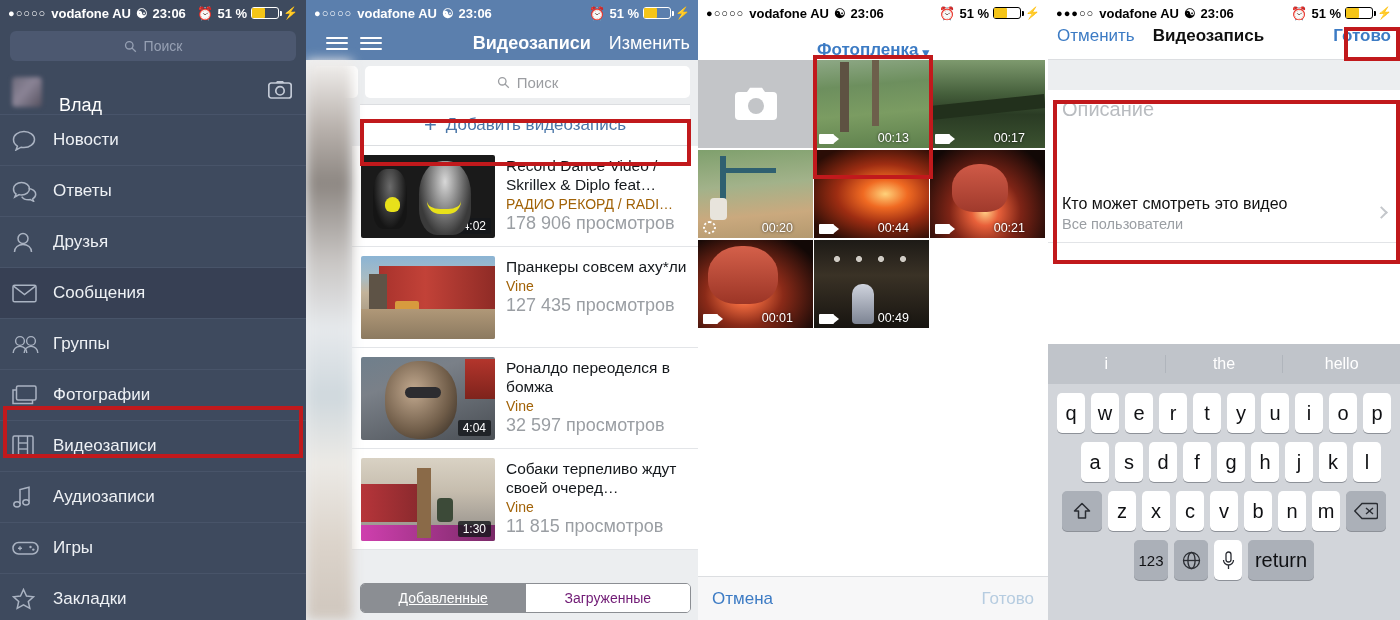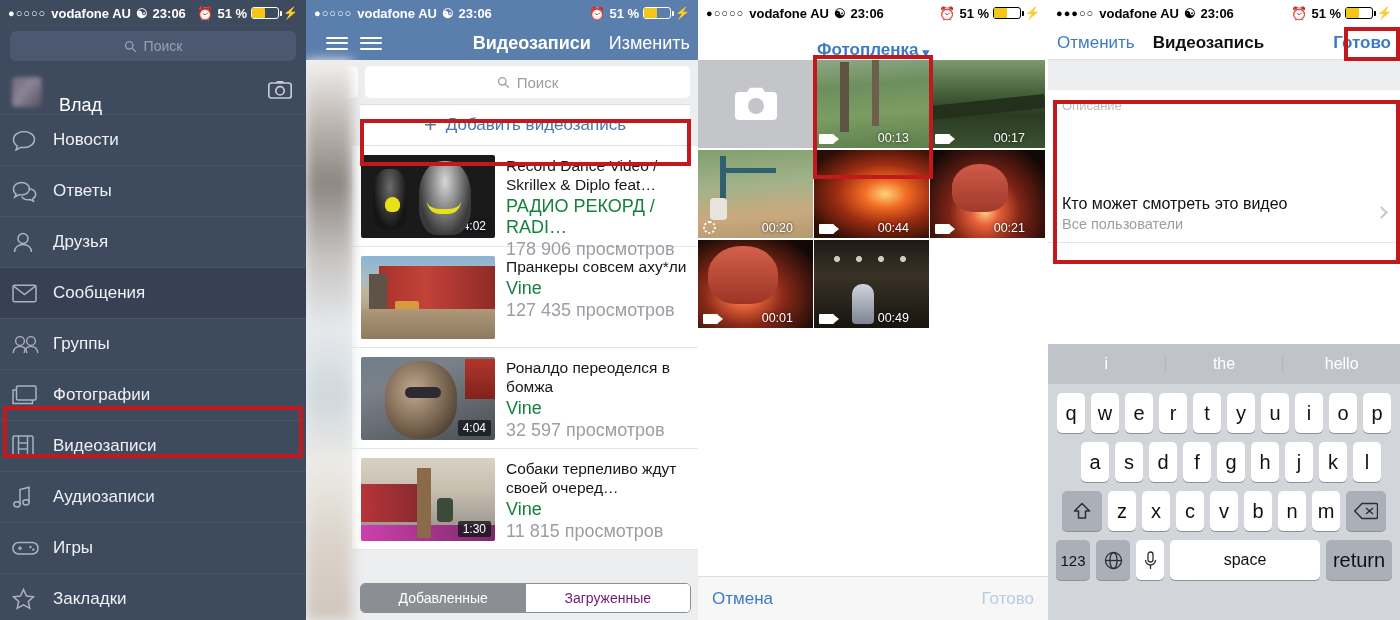--- a/index.html
+++ b/index.html
@@ -125,31 +125,31 @@
   .p2-dur {
     position: absolute; right: 4px; bottom: 4px;
     background: rgba(20,22,26,.8); color: #fff;
     font-size: 12px; padding: 1px 5px; border-radius: 2px;
   }
   .p2-meta { min-width: 0; padding-top: 1px; }
   .p2-vtitle {
     font-size: 15.5px; color: #14181c; line-height: 19px;
     max-height: 38px; overflow: hidden;
   }
-  .p2-author { font-size: 18px; color: #15803d; margin-top: 2px; }
+  .p2-author { font-size: 14px; color: #a16207; margin-top: 2px; }
   .p2-views { font-size: 18px; color: #9a9ea3; margin-top: 1px; }
   .p2-tabs {
     position: absolute; left: 54px; bottom: 7px; width: 331px; height: 30px;
     display: flex; border: 1px solid #8b8e93; border-radius: 5px; overflow: hidden;
   }
   .p2-tab {
     flex: 1; display: flex; align-items: center; justify-content: center;
     font-size: 14px; color: #701a75; background: #fff;
   }
-  .p2-tab.sel { background: #8b8e93; color: #fff; }
+  .p2-tab.sel { background: #8b8e93; color: #fff; text-decoration: underline; }
 
   
   .th1 { background:#1a1a1a; }
   .th1::before{content:"";position:absolute;left:12px;top:14px;width:34px;height:60px;
     background:radial-gradient(ellipse at 50% 30%,#6b6b6b,#151515 70%);border-radius:40% 40% 30% 30%;}
   .th1::after{content:"";position:absolute;left:58px;top:6px;width:52px;height:74px;
     background:radial-gradient(ellipse at 50% 28%,#d8d8d8,#3a3a3a 72%);border-radius:45% 45% 35% 35%;}
   .th1 b{position:absolute;left:66px;top:46px;width:34px;height:13px;
     border-bottom:5px solid #e8e11a;border-radius:0 0 22px 22px;z-index:2;}
   .th1 i{position:absolute;left:24px;top:42px;width:15px;height:15px;
@@ -247,34 +247,34 @@
   .g7 u{position:absolute;left:38px;bottom:4px;width:22px;height:40px;
     background:linear-gradient(180deg,#cfd3dd,#7d8493);border-radius:10px 10px 4px 4px;}
 
   
   #panel4 {
     position: absolute; left: 1048px; top: 0; width: 352px; height: 620px;
     background: #fff; overflow: hidden;
   }
   #panel4 .statusbar { color: #000; background: #fff; }
   .p4-nav {
-    height: 34px; display: flex; align-items: center; background: #fff;
+    height: 34px; display: flex; align-items: flex-start; background: #fff;
     padding: 0 9px; border-bottom: 1px solid #dcdee1;
   }
   .p4-cancel { color: #3c7bc4; font-size: 17px; }
   .p4-title { margin-left: 18px; font-size: 17px; font-weight: bold; color: #111; }
   .p4-done { margin-left: auto; color: #3c7bc4; font-size: 17px; font-weight: bold; }
   #p4-redbox-done { left: 296px; top: 27px; width: 56px; height: 34px; }
   .p4-gap { height: 30px; background: #eceef0; }
   .p4-form { background: #fff; padding: 0 14px; }
   .p4-input {
     height: 34px; display: flex; align-items: center;
     font-size: 17px; color: #b9bcc0; border-bottom: 1px solid #e2e4e7;
   }
-  .p4-desc { height: 96px; padding-top: 8px; font-size: 13px; color: #b9bcc0; }
+  .p4-desc { height: 96px; padding-top: 8px; font-size: 20px; color: #b9bcc0; }
   #p4-redbox-form { left: 5px; top: 100px; width: 347px; height: 164px; }
   .p4-priv { padding: 9px 14px 10px 14px; position: relative; border-bottom: 1px solid #e2e4e7; }
   .p4-priv-t { font-size: 16px; color: #111; }
   .p4-priv-s { font-size: 14.5px; color: #9a9ea3; margin-top: 3px; }
   .chev {
     position: absolute; right: 14px; top: 22px; width: 9px; height: 9px;
     border-right: 2px solid #c4c7cb; border-top: 2px solid #c4c7cb;
     transform: rotate(45deg);
   }
   .kb {
@@ -755,21 +755,20 @@
               <line x1="1.5" y1="9.5" x2="17.5" y2="9.5" stroke="#2a2d33" stroke-width="1.3"></line>
             </svg>
         </div>
         <div class="key">
           <svg width="13" height="19" viewBox="0 0 13 19">
               <rect x="4" y="1" width="5" height="10" rx="2.5" fill="none" stroke="#2a2d33" stroke-width="1.3"></rect>
               <path d="M1.5 9 a5 5 0 0 0 10 0" fill="none" stroke="#2a2d33" stroke-width="1.3"></path>
               <line x1="6.5" y1="14" x2="6.5" y2="18" stroke="#2a2d33" stroke-width="1.3"></line>
             </svg>
         </div>
-        <div class="key space">space</div>
         <div class="key ret">return</div>
       </div>
     </div>
 
     <div class="redbox" id="p4-redbox-done"></div>
     <div class="redbox" id="p4-redbox-form"></div>
   </div>
 
 </div>
 

